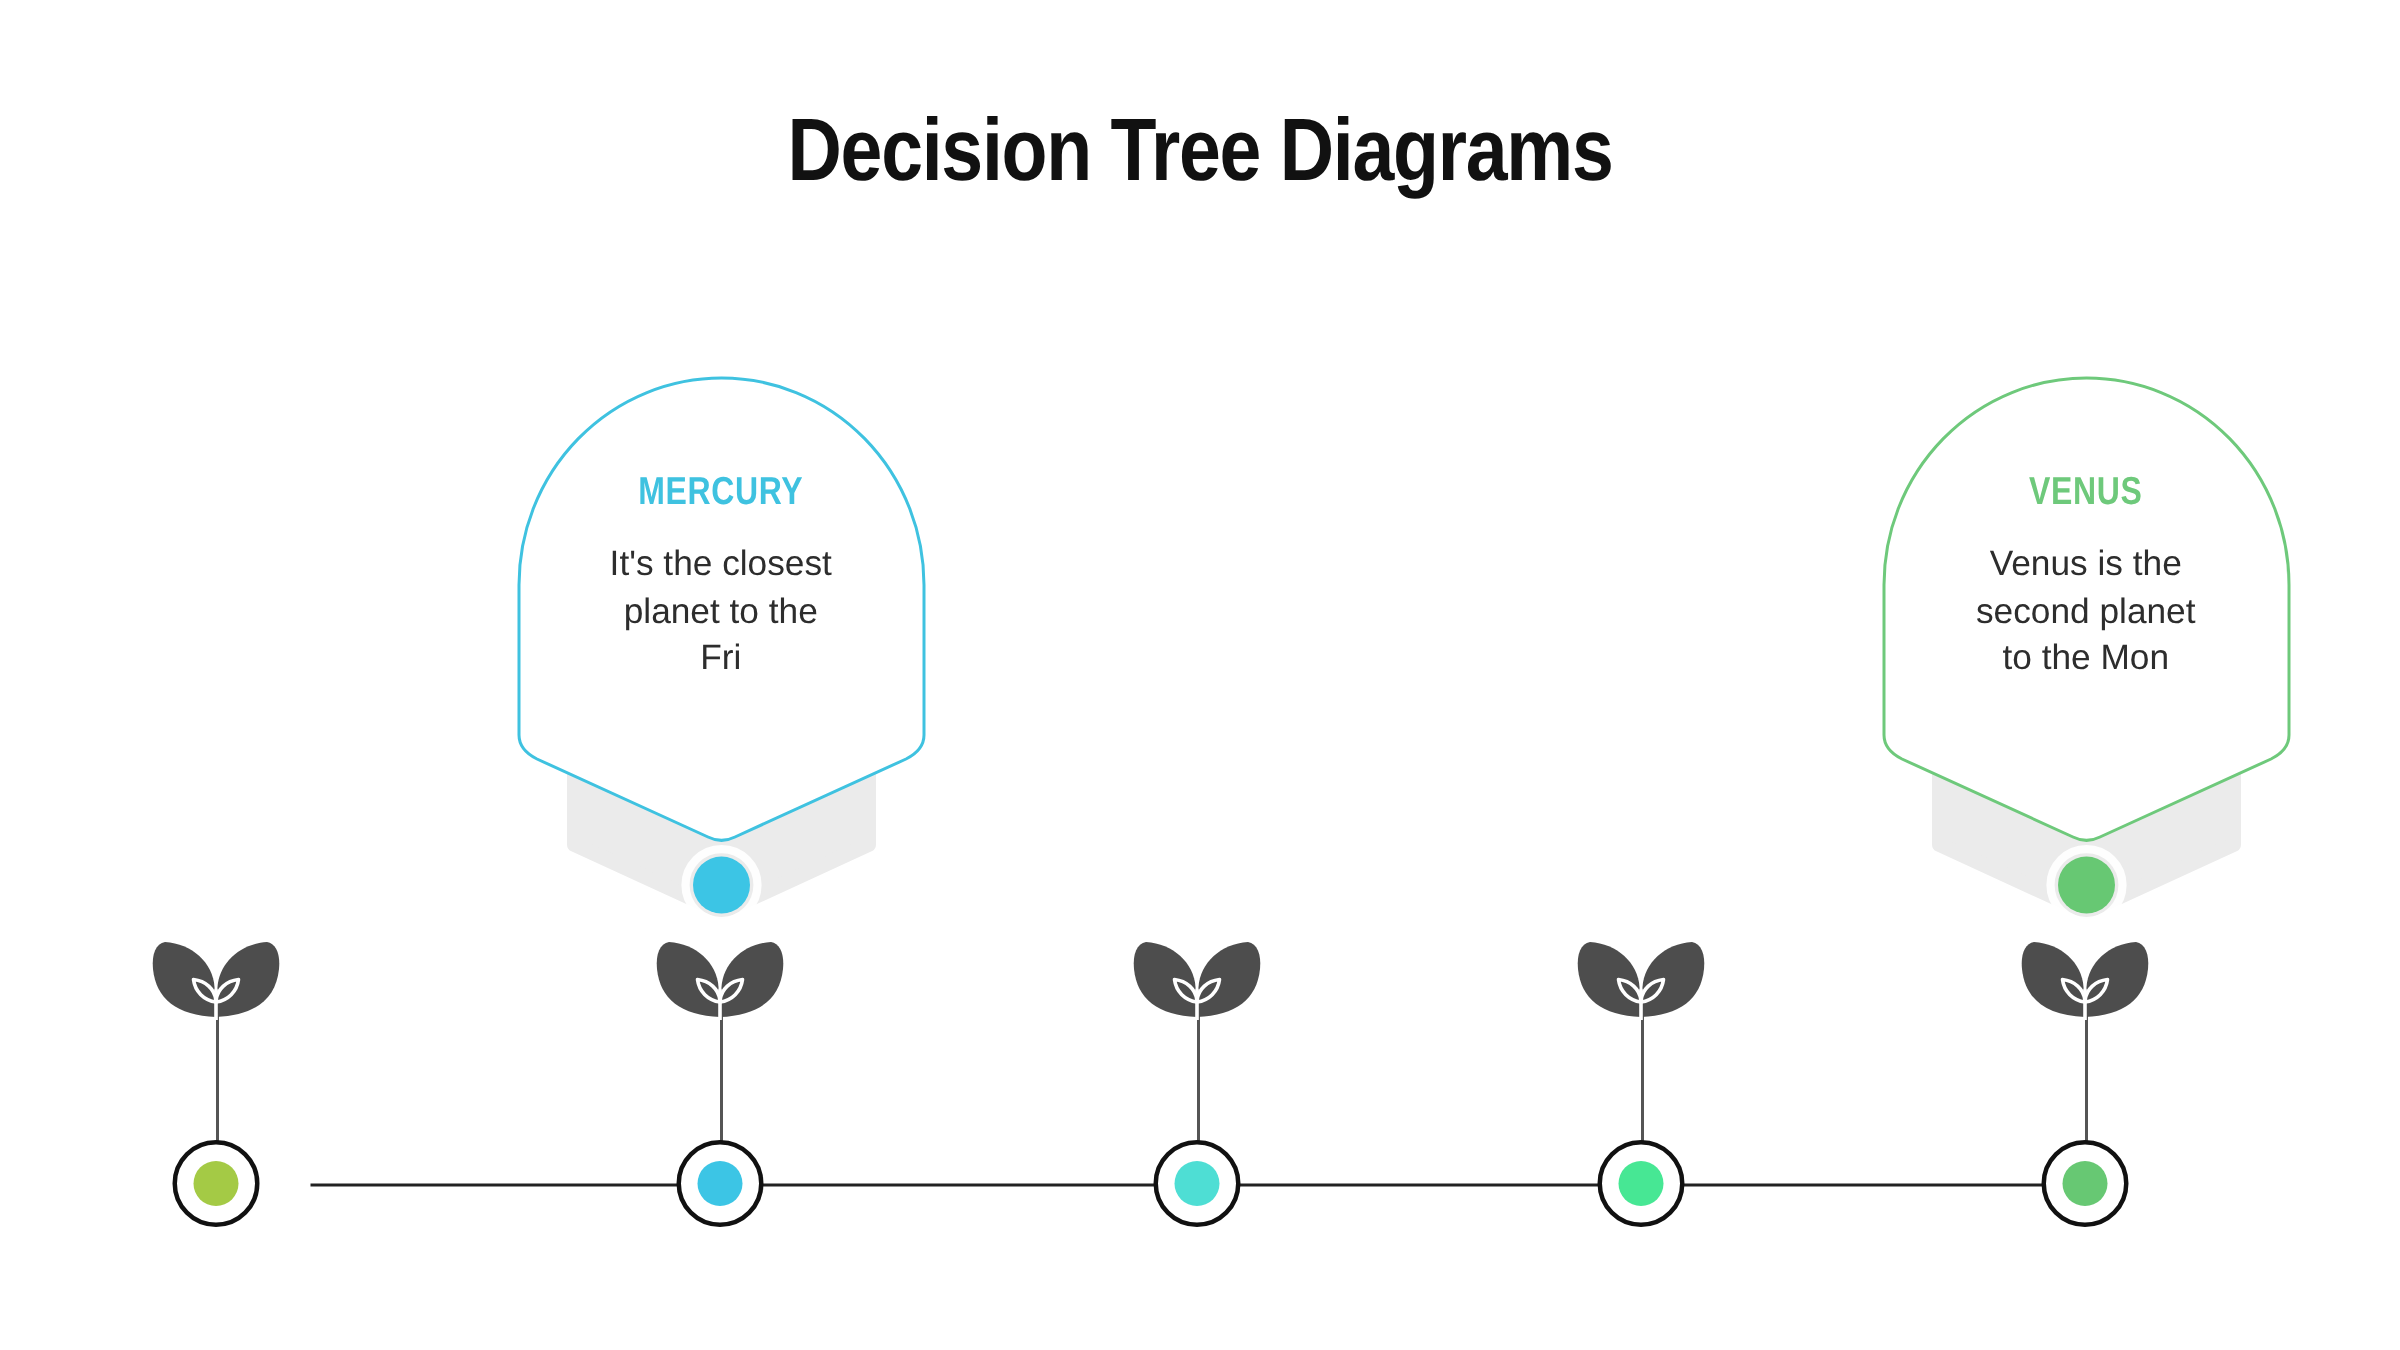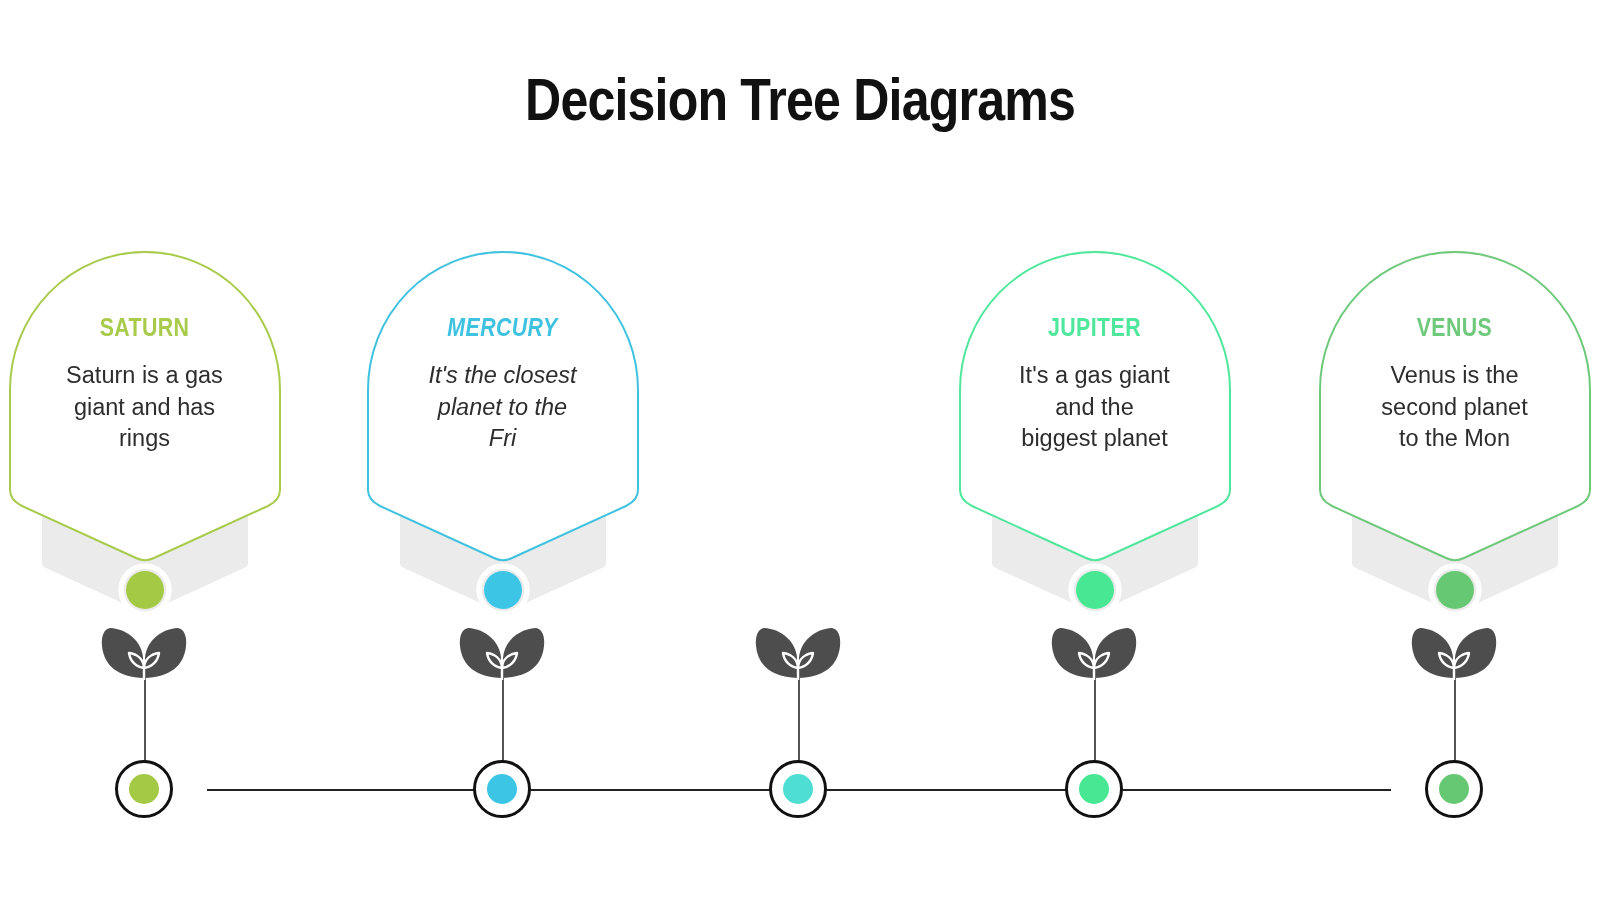--- a/index.html
+++ b/index.html
@@ -18,24 +18,24 @@
 
   
   .timeline-line{
     position:absolute;top:789px;left:207px;width:1184px;height:2px;
     background:var(--line,#222);z-index:0;
   }
 
   
   .column{position:absolute;top:0;width:289px;height:900px;z-index:1;}
   .column:nth-of-type(1){left:62px;}
-  .column:nth-of-type(2){left:358px;font-style:italic;}
+  .column:nth-of-type(2){left:336px;}
   .column:nth-of-type(3){left:654px;}
   .column:nth-of-type(4){left:950px;}
-  .column:nth-of-type(5){left:1310px;}
+  .column:nth-of-type(5){left:1246px;}
 
   .balloon-wrap{position:absolute;top:250px;left:0;width:289px;height:372px;}
   .balloon-svg{position:absolute;top:0;left:0;}
   .chevron{fill:var(--chevron,#EBEBEB);stroke:var(--chevron,#EBEBEB);stroke-width:10;stroke-linejoin:round;}
   .balloon-outline{fill:#ffffff;stroke:var(--accent);stroke-width:2;}
   .dot-ring{fill:none;stroke:rgba(255,255,255,0.92);stroke-width:5.5;}
   .dot{fill:var(--dot);}
 
   .planet-name{
     position:absolute;top:62px;left:0;width:100%;text-align:center;
@@ -106,32 +106,20 @@
       <path class="sprout" d="M46,56 L46,36"></path>
       <path class="sprout" d="M46,44 C38,43 32,37 31,29 C39,30 45,35 46,43 Z"></path>
       <path class="sprout" d="M46,44 C54,43 60,37 61,29 C53,30 47,35 46,43 Z"></path>
     </svg>
     <div class="timeline-node">
       <div class="timeline-node-dot"></div>
     </div>
   </div>
 
   <div class="column" style="--accent: #4FE79B; --dot: #47E794;">
-    <div class="balloon-wrap">
-      <svg class="balloon-svg" width="289" height="372" viewBox="0 0 289 372">
-        <polygon class="chevron" points="47,240 243,240 243,313 145,358 47,313"></polygon>
-        <path class="balloon-outline" d="M 10 240 L 10 140 A 135 138 0 0 1 280 140 L 280 240 Q 280 250 268 256 L 154 308 Q 145 312.5 136 308 L 22 256 Q 10 250 10 240 Z"></path>
-        <circle class="dot-ring" cx="145" cy="340" r="24"></circle>
-        <circle class="dot" cx="145" cy="340" r="19"></circle>
-      </svg>
-      <div class="planet-name">JUPITER</div>
-      <div class="planet-desc">It's a gas giant
-and the
-biggest planet</div>
-    </div>
     <div class="stem-line"></div>
     <svg class="leaf-svg" width="92" height="56" viewBox="0 0 92 56">
       <path class="leaf" d="M46,54 C20,53 6,42 4,22 C3,12 6,5 12,4 C30,5 44,18 45,34 L46,54 Z"></path>
       <path class="leaf" d="M46,54 C72,53 86,42 88,22 C89,12 86,5 80,4 C62,5 48,18 47,34 L46,54 Z"></path>
       <path class="sprout" d="M46,56 L46,36"></path>
       <path class="sprout" d="M46,44 C38,43 32,37 31,29 C39,30 45,35 46,43 Z"></path>
       <path class="sprout" d="M46,44 C54,43 60,37 61,29 C53,30 47,35 46,43 Z"></path>
     </svg>
     <div class="timeline-node">
       <div class="timeline-node-dot"></div>
@@ -158,32 +146,20 @@
       <path class="sprout" d="M46,56 L46,36"></path>
       <path class="sprout" d="M46,44 C38,43 32,37 31,29 C39,30 45,35 46,43 Z"></path>
       <path class="sprout" d="M46,44 C54,43 60,37 61,29 C53,30 47,35 46,43 Z"></path>
     </svg>
     <div class="timeline-node">
       <div class="timeline-node-dot"></div>
     </div>
   </div>
 
   <div class="column" style="--accent: #A8CB4B; --dot: #A4CA45;">
-    <div class="balloon-wrap">
-      <svg class="balloon-svg" width="289" height="372" viewBox="0 0 289 372">
-        <polygon class="chevron" points="47,240 243,240 243,313 145,358 47,313"></polygon>
-        <path class="balloon-outline" d="M 10 240 L 10 140 A 135 138 0 0 1 280 140 L 280 240 Q 280 250 268 256 L 154 308 Q 145 312.5 136 308 L 22 256 Q 10 250 10 240 Z"></path>
-        <circle class="dot-ring" cx="145" cy="340" r="24"></circle>
-        <circle class="dot" cx="145" cy="340" r="19"></circle>
-      </svg>
-      <div class="planet-name">SATURN</div>
-      <div class="planet-desc">Saturn is a gas
-giant and has
-rings</div>
-    </div>
     <div class="stem-line"></div>
     <svg class="leaf-svg" width="92" height="56" viewBox="0 0 92 56">
       <path class="leaf" d="M46,54 C20,53 6,42 4,22 C3,12 6,5 12,4 C30,5 44,18 45,34 L46,54 Z"></path>
       <path class="leaf" d="M46,54 C72,53 86,42 88,22 C89,12 86,5 80,4 C62,5 48,18 47,34 L46,54 Z"></path>
       <path class="sprout" d="M46,56 L46,36"></path>
       <path class="sprout" d="M46,44 C38,43 32,37 31,29 C39,30 45,35 46,43 Z"></path>
       <path class="sprout" d="M46,44 C54,43 60,37 61,29 C53,30 47,35 46,43 Z"></path>
     </svg>
     <div class="timeline-node">
       <div class="timeline-node-dot"></div>

